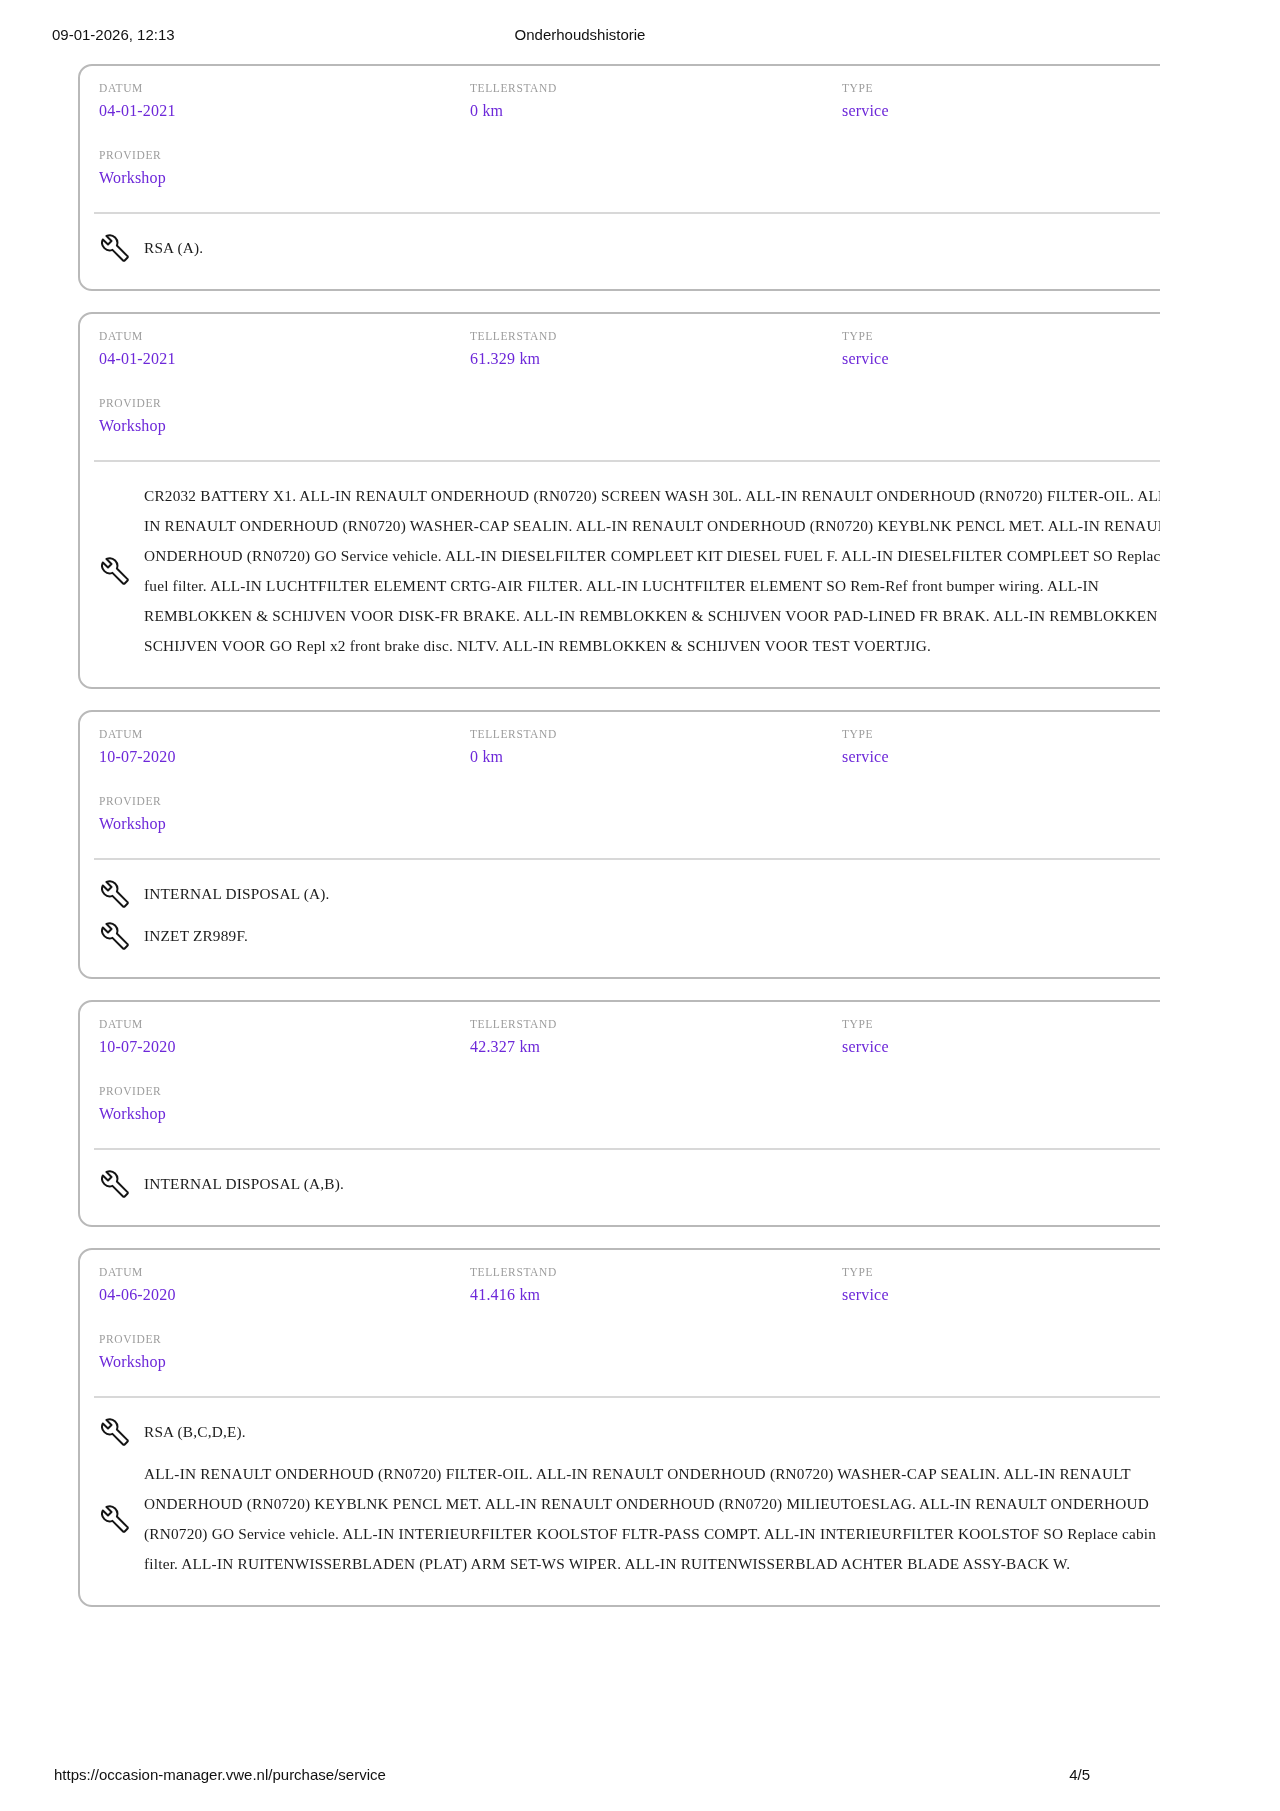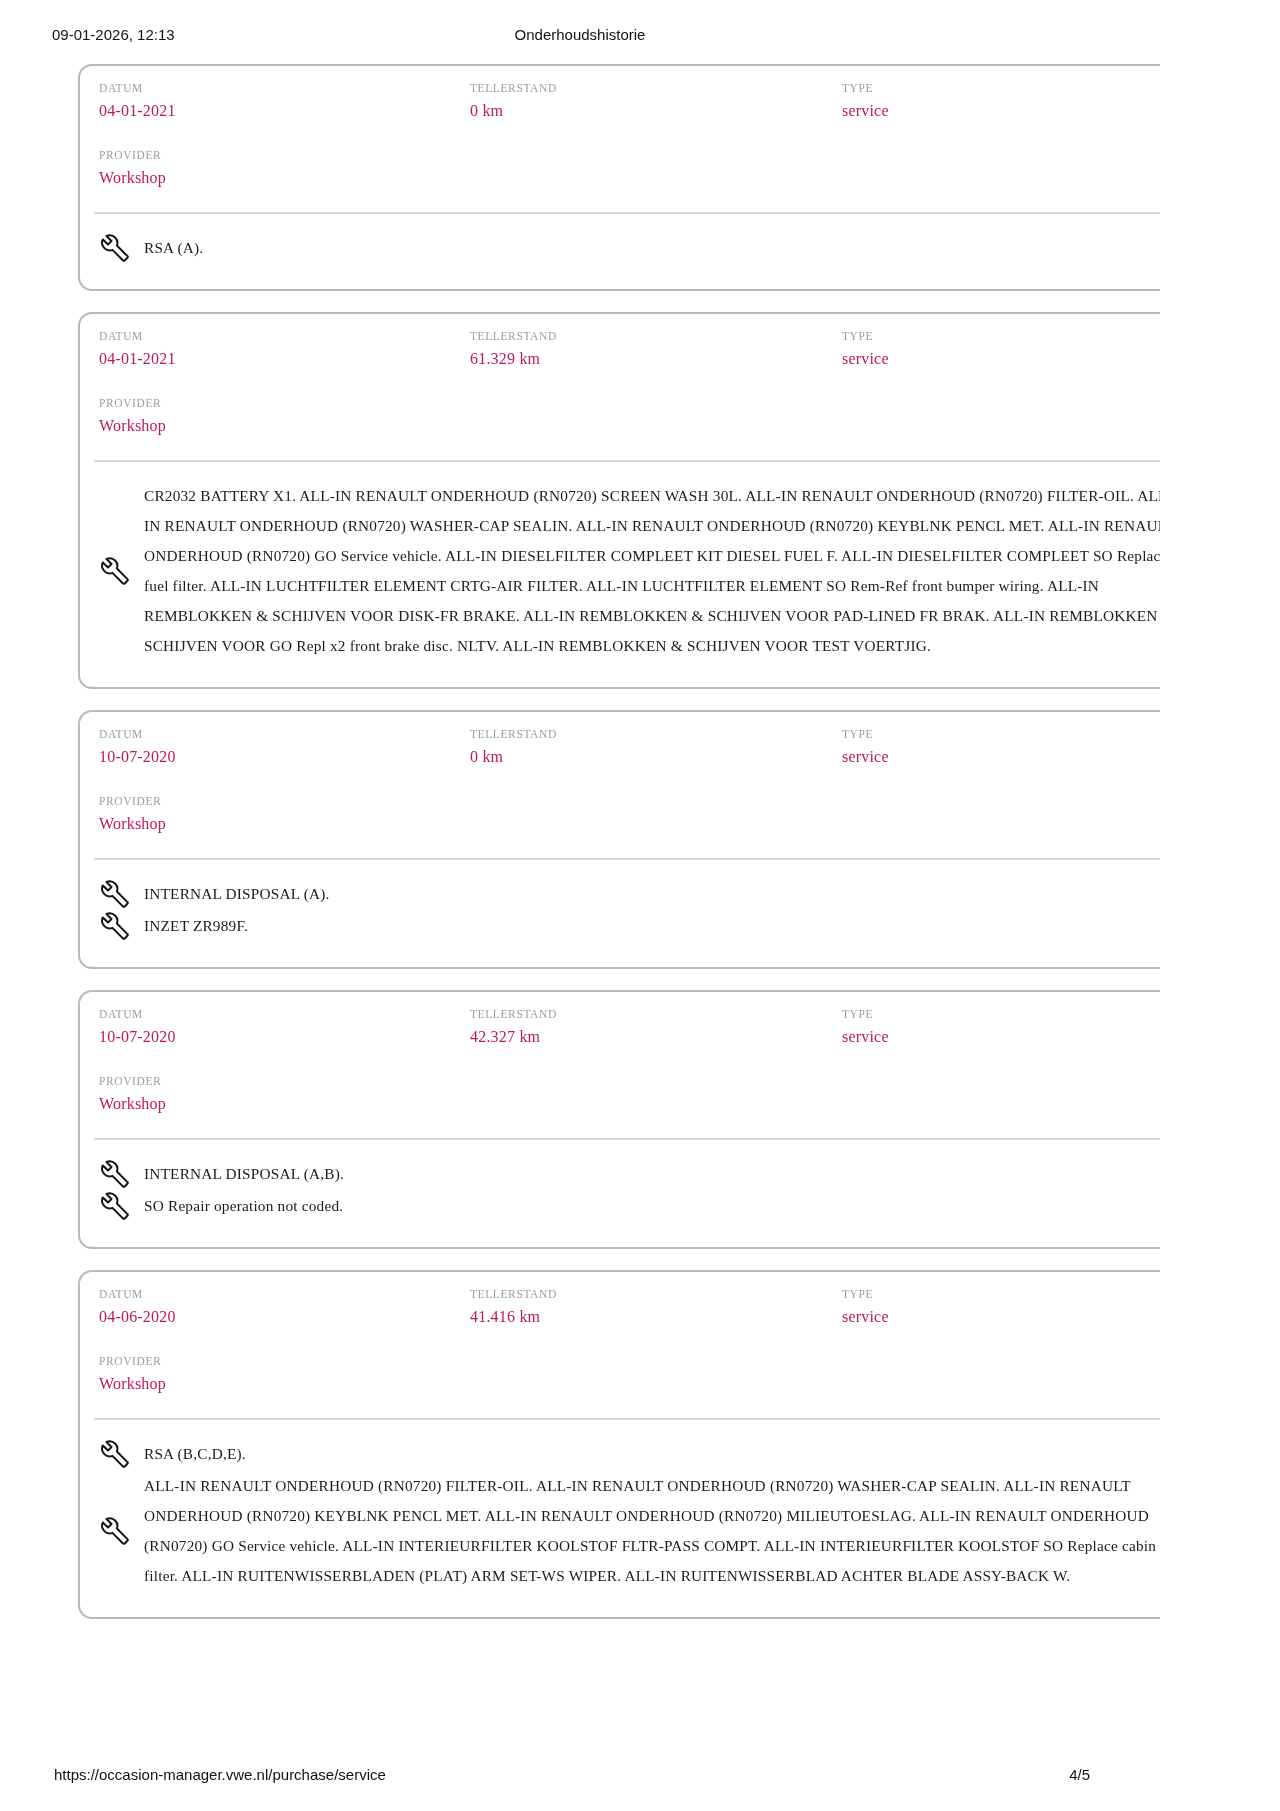--- a/index.html
+++ b/index.html
@@ -47,33 +47,33 @@
   }
   .label {
     font-size: 11.5px;
     letter-spacing: 0.6px;
     color: #9d9d9d;
     margin-bottom: 8px;
   }
   .value {
     font-size: 16px;
     letter-spacing: 0.2px;
-    color: #be185d;
+    color: #6d28d9;
   }
   .provider { margin-top: 29px; }
   .divider {
     border: none;
     border-top: 2px solid #d8d8d8;
     margin: 25px -5px 0 -5px;
   }
   .items {
     margin-top: 19px;
     display: flex;
     flex-direction: column;
-    gap: 2px;
+    gap: 12px;
     padding-left: 2px;
   }
   .item {
     display: flex;
     align-items: center;
     gap: 15px;
   }
   .wrench {
     flex: 0 0 28px;
     width: 28px; height: 28px;
@@ -239,28 +239,20 @@
     <div class="items">
   <div class="item">
     <span class="wrench">
       <svg viewBox="0 0 24 24" width="28" height="28" aria-hidden="true">
         <path d="M22.7 19l-9.1-9.1c.9-2.3.4-5-1.5-6.9-2-2-5-2.4-7.4-1.3L9 6 6 9 1.6 4.7C.4 7.1.9 10.1 2.9 12.1c1.9 1.9 4.6 2.4 6.9 1.5l9.1 9.1c.4.4 1 .4 1.4 0l2.3-2.3c.5-.4.5-1.1.1-1.4z" fill="#ffffff" stroke="#141414" stroke-width="1.7" stroke-linejoin="round"></path>
       </svg>
     </span>
     <span class="item-text">INTERNAL DISPOSAL (A,B).</span>
   </div>
 
-  <div class="item">
-    <span class="wrench">
-      <svg viewBox="0 0 24 24" width="28" height="28" aria-hidden="true">
-        <path d="M22.7 19l-9.1-9.1c.9-2.3.4-5-1.5-6.9-2-2-5-2.4-7.4-1.3L9 6 6 9 1.6 4.7C.4 7.1.9 10.1 2.9 12.1c1.9 1.9 4.6 2.4 6.9 1.5l9.1 9.1c.4.4 1 .4 1.4 0l2.3-2.3c.5-.4.5-1.1.1-1.4z" fill="#ffffff" stroke="#141414" stroke-width="1.7" stroke-linejoin="round"></path>
-      </svg>
-    </span>
-    <span class="item-text">SO Repair operation not coded.</span>
-  </div>
 </div>
   </section>
 
   <section class="card">
     <div class="card-head">
       <div class="col">
         <div class="label">DATUM</div>
         <div class="value">04-06-2020</div>
       </div>
       <div class="col">

